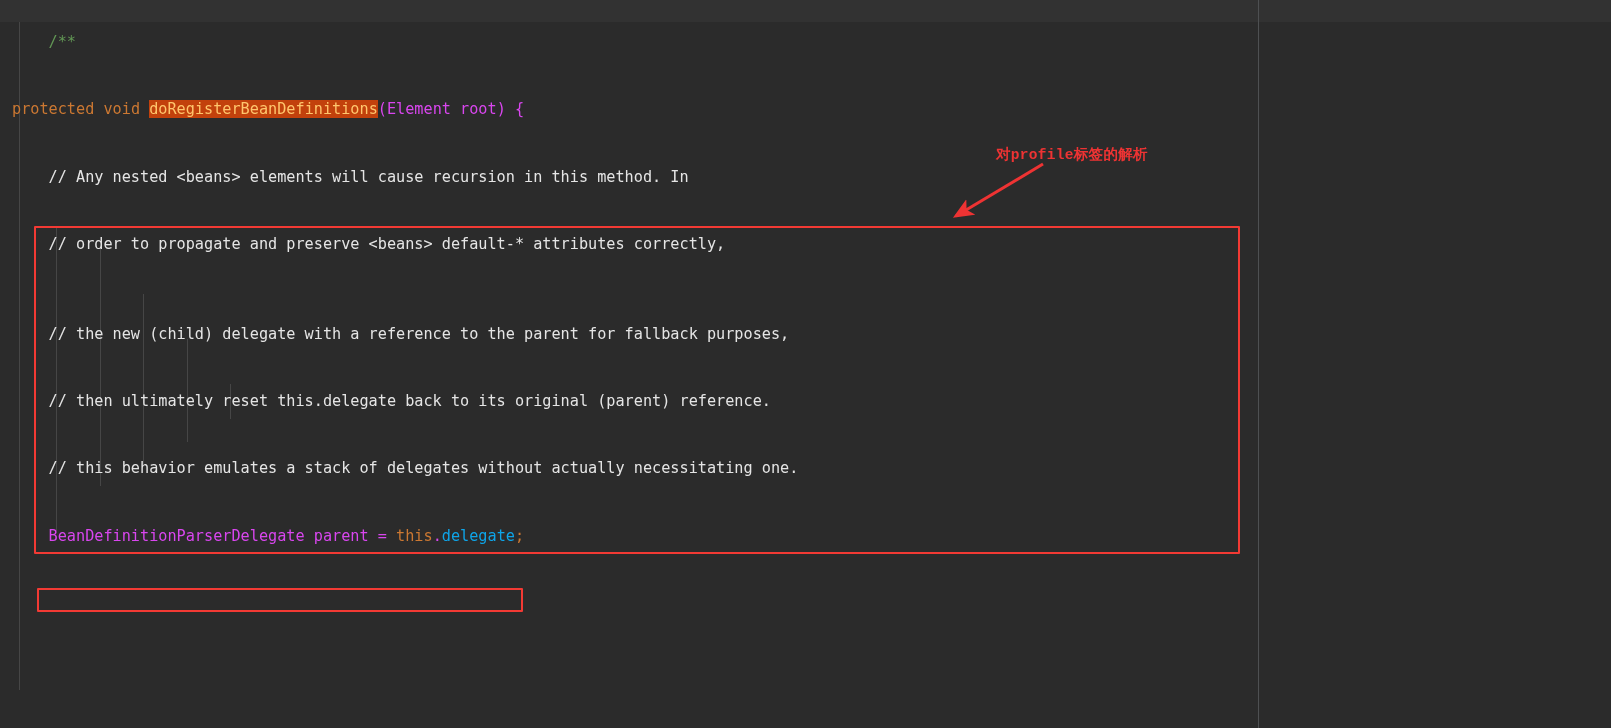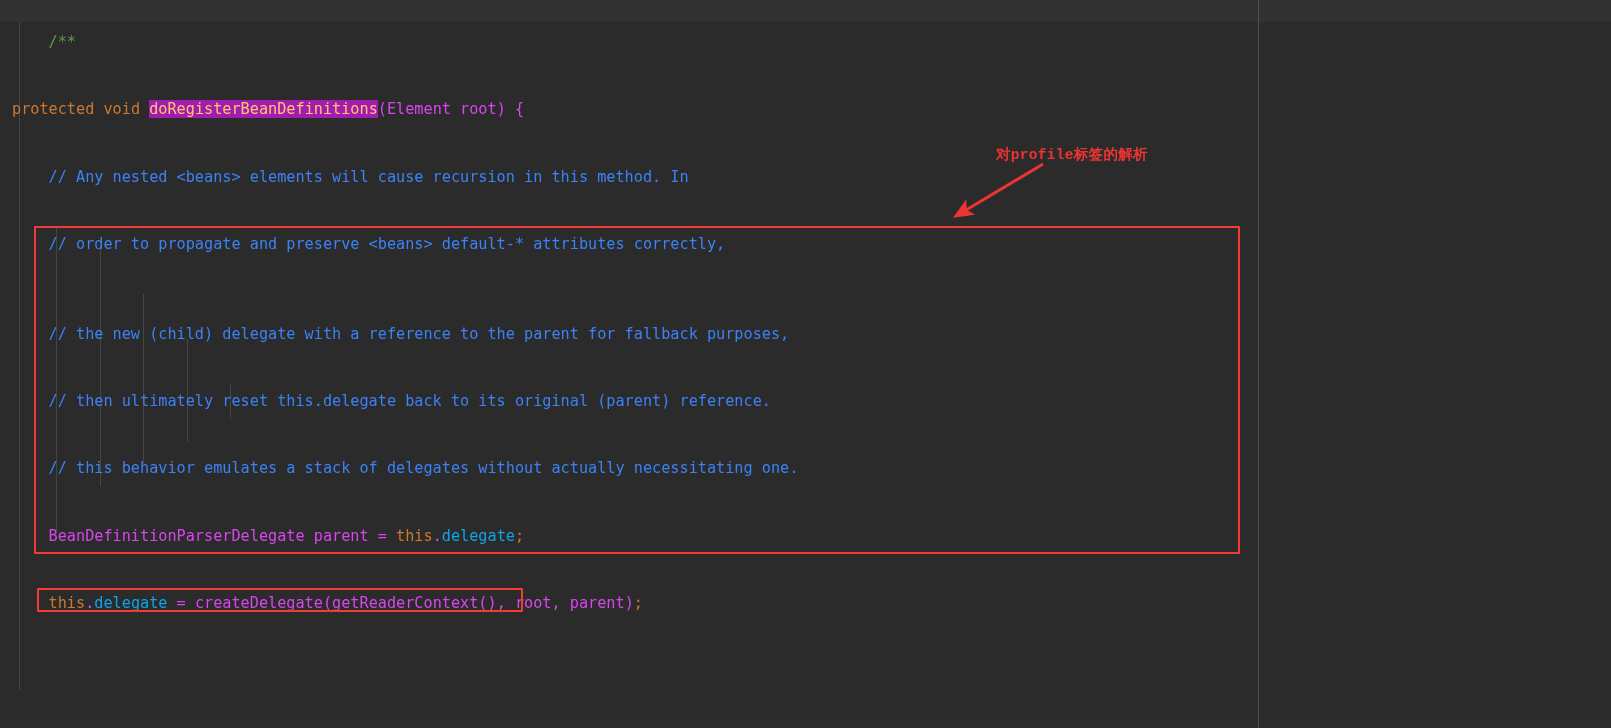--- a/index.html
+++ b/index.html
@@ -76,28 +76,28 @@
     height: 22.45px;
     padding-left: 12px;
     white-space: pre;
     position: relative;
   }
   
   #code { top: -14px; }
 
   
   .kw   { color: #cc7832; }           
-  .cmt  { color: #3b82f6; }           
+  .cmt  { color: #e5e5e5; }           
   .doc  { color: #629755; }
   .fld  { color: #0ea5e9; }       
   .id   { color: #d946ef; }
   .mname{ color: #ffc66d; }
 
   
-  .idhl { background: #a21caf; }
+  .idhl { background: #c2410c; }
   
   .caret {
     display: inline-block;
     width: 2px;
     height: 17px;
     background: #d4d4d4;
     vertical-align: -3px;
     margin-right: -2px;
   }
 
@@ -159,21 +159,20 @@
 
 
 <div class="ln"><span class="cmt">    // the new (child) delegate with a reference to the parent for fallback purposes,</span></div>
 
 <div class="ln"><span class="cmt">    // then ultimately reset this.delegate back to its original (parent) reference.</span></div>
 
 <div class="ln"><span class="cmt">    // this behavior emulates a stack of delegates without actually necessitating one.</span></div>
 
 <div class="ln"><span class="id">    BeanDefinitionParserDelegate parent = </span><span class="kw">this</span><span class="id">.</span><span class="fld">delegate</span><span class="kw">;</span></div>
 
-<div class="ln"><span class="kw">    this</span><span class="id">.</span><span class="fld">delegate</span><span class="id"> = createDelegate(getReaderContext(), root, parent)</span><span class="kw">;</span></div>
 
 <div class="ln"> </div>
 
 
 
 
 
 
 
 

